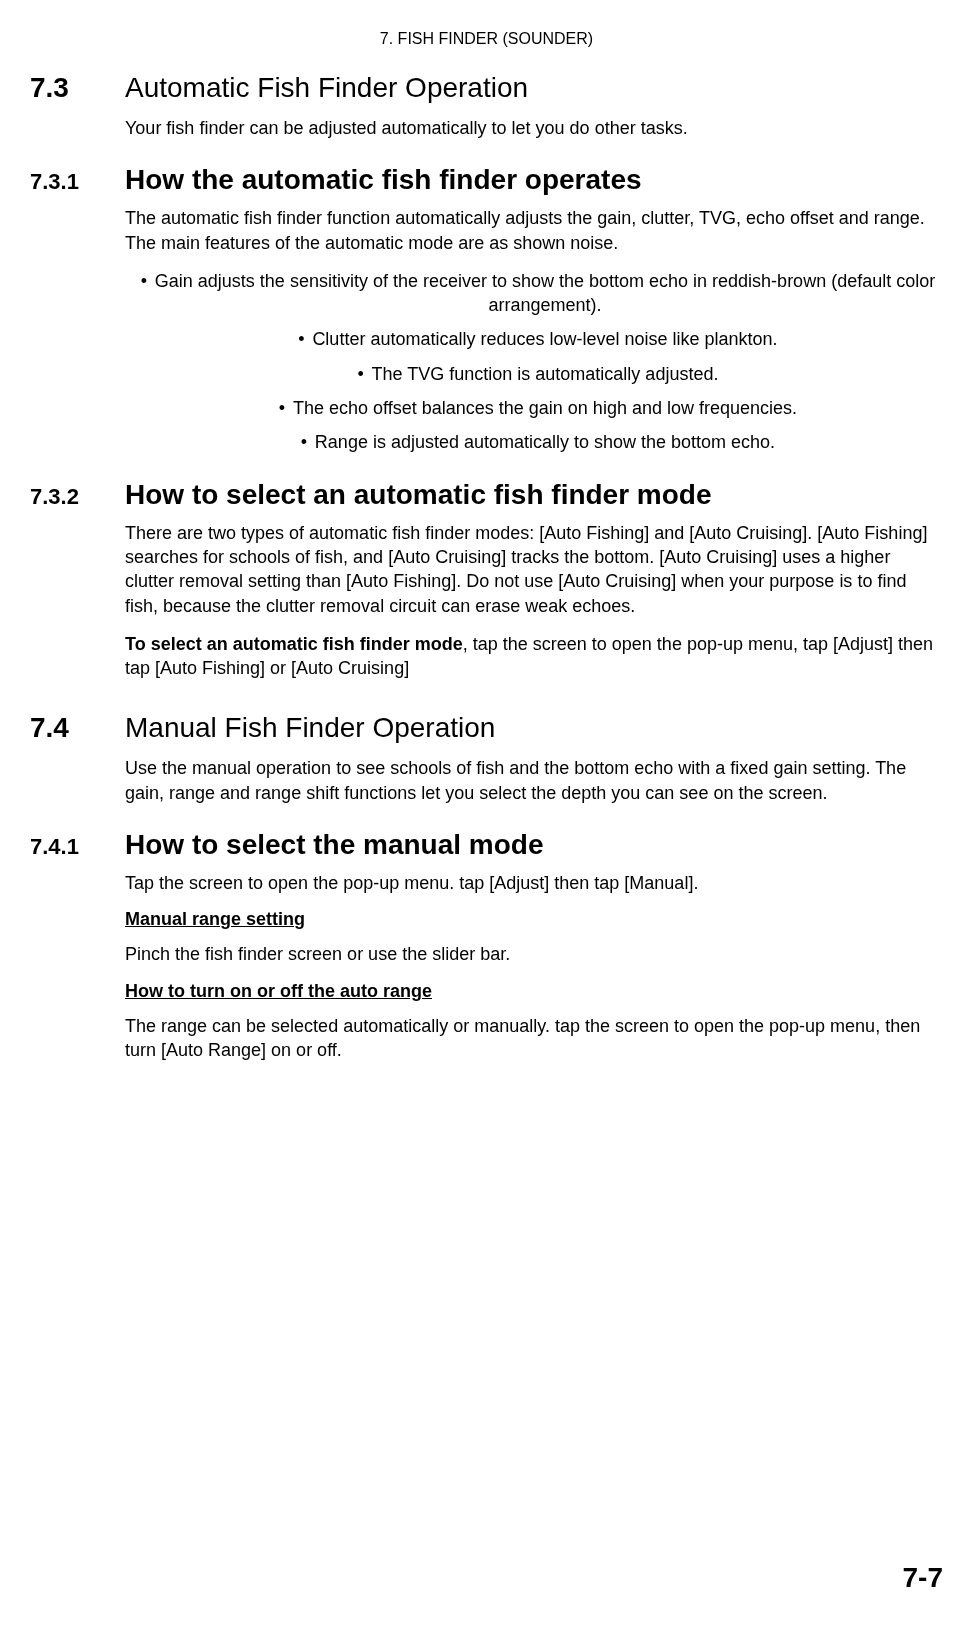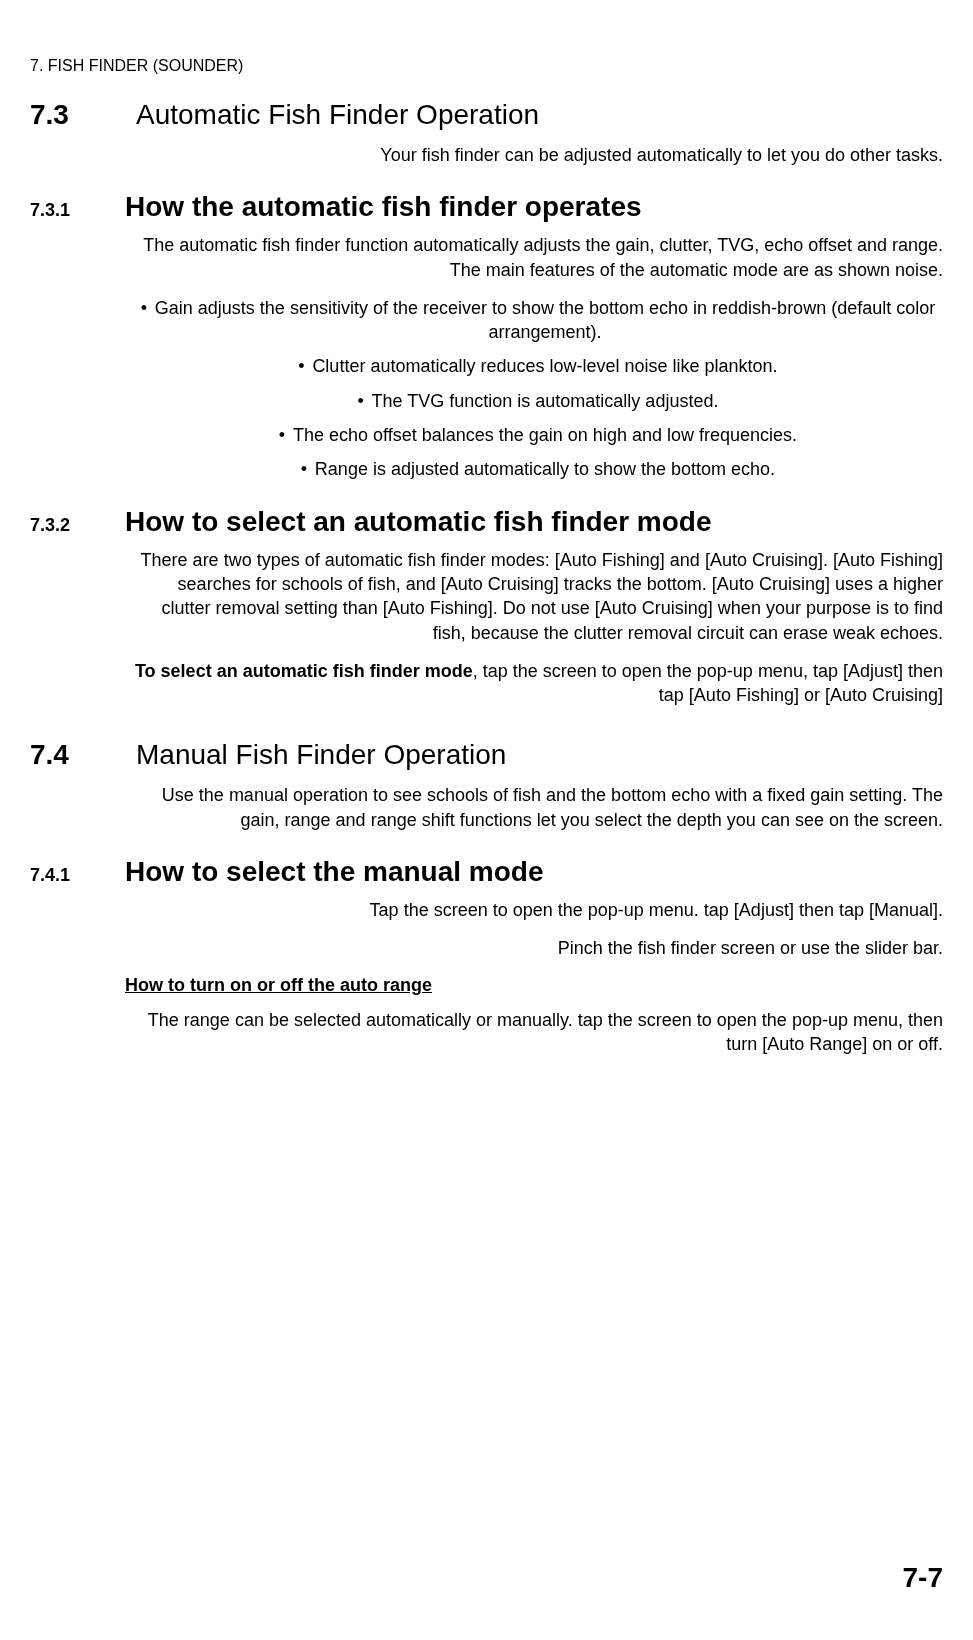--- a/index.html
+++ b/index.html
@@ -9,69 +9,66 @@
       color: #000;
       width: 973px;
       height: 1640px;
       position: relative;
       padding: 0;
     }
     .page {
       padding: 30px 30px 0 30px;
     }
     .running-header {
-      text-align: left;
+      text-align: center;
       font-size: 16px;
       margin-bottom: 24px;
       padding-right: 0;
-      margin-top: 27px;
     }
     .section-block {
       margin-bottom: 32px;
     }
     .h1-row {
       display: flex;
       align-items: flex-start;
       margin-bottom: 12px;
-      gap: 11px;
     }
     .h1-num {
       font-size: 28px;
       font-weight: bold;
       width: 95px;
       flex-shrink: 0;
     }
     .h1-title {
       font-size: 28px;
       font-weight: normal;
     }
     .h2-row {
       display: flex;
       align-items: baseline;
       margin-bottom: 10px;
       margin-top: 24px;
     }
     .h2-num {
-      font-size: 18px;
+      font-size: 22px;
       font-weight: bold;
       width: 95px;
       flex-shrink: 0;
     }
     .h2-title {
       font-size: 28px;
       font-weight: bold;
     }
     .body-indent {
       margin-left: 95px;
     }
     .para {
       font-size: 18px;
       line-height: 1.35;
       margin-bottom: 14px;
-      text-align: right;
     }
     .bullets {
       list-style: none;
       margin-bottom: 14px;
     }
     .bullets li {
       font-size: 18px;
       line-height: 1.35;
       padding-left: 22px;
       text-indent: -22px;
@@ -154,20 +151,21 @@
 
     <div class="h2-row">
       <div class="h2-num">7.4.1</div>
       <div class="h2-title">How to select the manual mode</div>
     </div>
     <div class="body-indent">
       <p class="para">Tap the screen to open the pop-up menu. tap [Adjust] then tap [Manual].</p>
     </div>
 
     <div class="body-indent">
+      <div class="sub-underline">Manual range setting</div>
       <p class="para">Pinch the fish finder screen or use the slider bar.</p>
       <div class="sub-underline">How to turn on or off the auto range</div>
       <p class="para">The range can be selected automatically or manually. tap the screen to open the pop-up menu, then turn [Auto Range] on or off.</p>
     </div>
   </div>
 
 </div>
 
 <div class="page-number">7-7</div>
 

